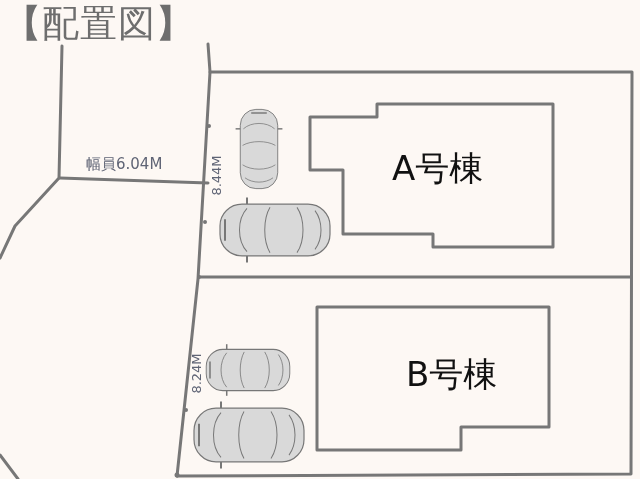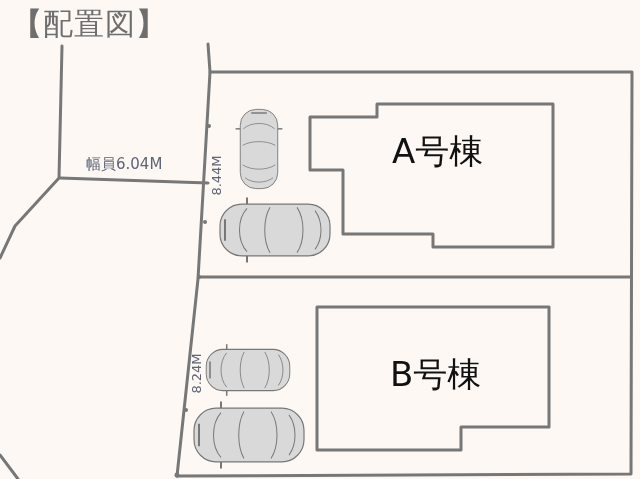--- a/index.html
+++ b/index.html
@@ -5,33 +5,32 @@
   html, body { margin: 0; padding: 0; }
   body {
     width: 640px; height: 479px; overflow: hidden;
     background: #fdf8f4;
     font-family: "DejaVu Sans", sans-serif;
     position: relative;
   }
   #plan { position: absolute; left: 0; top: 0; }
   .title {
     position: absolute; left: 4px; top: 4px;
-    font-size: 30px; color: #6e6e6e; letter-spacing: 1px;
+    font-size: 37px; color: #6e6e6e; letter-spacing: 1px;
     font-family: Liberation Serif, serif; font-weight: normal;
     line-height: 40px;
-    margin-left: 8px;
   }
   .title .br { color: #6e6e6e; font-weight: bold; }
   .lbl { position: absolute; color: #5f6475; font-size: 15px; white-space: nowrap; }
   .width-label { left: 86px; top: 155px; font-size: 15px; }
   .dim-a { left: 196px; top: 168px; transform: rotate(-90deg); font-size: 13px; transform-origin: center; }
   .dim-b { left: 176px; top: 366px; transform: rotate(-90deg); font-size: 13px; transform-origin: center; }
   .bldg-label { position: absolute; color: #111; font-size: 34px; white-space: nowrap; }
-  .bldg-a { left: 392px; top: 129px; }
-  .bldg-b { left: 390px; top: 352px; }
+  .bldg-a { left: 392px; top: 146px; }
+  .bldg-b { left: 406px; top: 352px; }
 </style>
 </head>
 <body>
 
 <svg id="plan" width="640" height="479" viewBox="0 0 640 479" xmlns="http://www.w3.org/2000/svg">
   <g fill="none" stroke="#777" stroke-width="3" stroke-linecap="round" stroke-linejoin="round">
 
     <polyline points="62,46 59,178 15,226 0,258"></polyline>
     <polyline points="0,455 18,479"></polyline>
     <line x1="60" y1="178" x2="208" y2="183"></line>

